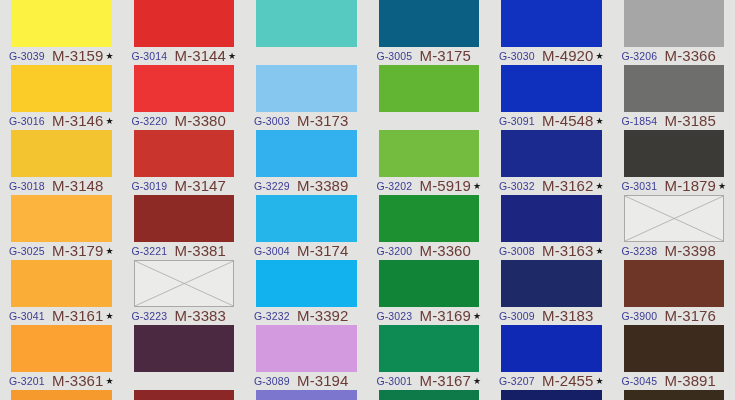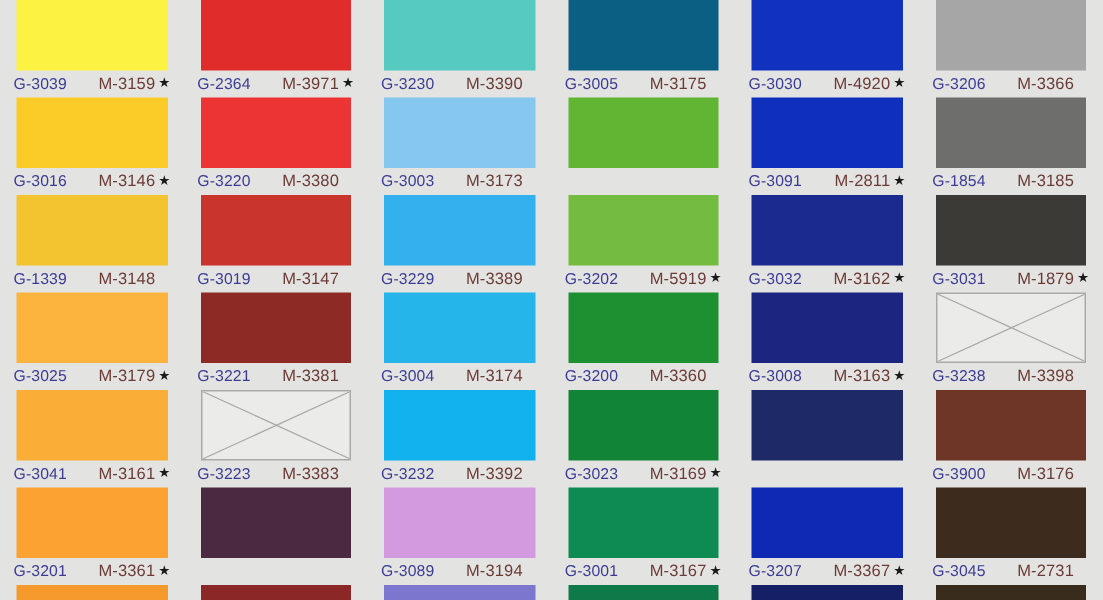--- a/index.html
+++ b/index.html
@@ -73,21 +73,21 @@
     color: #3b3b96;
     font-size: 10.5px;
     letter-spacing: 0.1px;
     font-family: "Liberation Sans", sans-serif;
   }
   .code-m {
     position: absolute;
     right: 8px;
     top: 0;
     color: #6b3b36;
-    font-size: 11px;
+    font-size: 15px;
     letter-spacing: 0.1px;
     font-family: "Liberation Sans", sans-serif;
   }
   .star-mark {
     position: absolute;
     right: -2px;
     top: 0;
     color: #1a1a1a;
     font-size: 9px;
     line-height: 18px;
@@ -103,31 +103,27 @@
         <div class="swatch-chip" style="background: rgb(252, 242, 66);"></div>
         <div class="swatch-labels">
           <span class="code-g">G-3039</span>
           <span class="code-m">M-3159</span>
           <span class="star-mark">★</span>
         </div>
       </div>
       <div class="swatch-cell">
         <div class="swatch-chip" style="background: rgb(224, 45, 44);"></div>
         <div class="swatch-labels">
-          <span class="code-g">G-2364</span>
-          <span class="code-m">M-3971</span>
+          <span class="code-g">G-3014</span>
+          <span class="code-m">M-3144</span>
           <span class="star-mark">★</span>
         </div>
       </div>
       <div class="swatch-cell">
         <div class="swatch-chip" style="background: rgb(86, 201, 192);"></div>
-        <div class="swatch-labels">
-          <span class="code-g">G-3230</span>
-          <span class="code-m">M-3390</span>
-        </div>
       </div>
       <div class="swatch-cell">
         <div class="swatch-chip" style="background: rgb(11, 95, 130);"></div>
         <div class="swatch-labels">
           <span class="code-g">G-3005</span>
           <span class="code-m">M-3175</span>
         </div>
       </div>
       <div class="swatch-cell">
         <div class="swatch-chip" style="background: rgb(16, 50, 191);"></div>
@@ -166,35 +162,35 @@
           <span class="code-m">M-3173</span>
         </div>
       </div>
       <div class="swatch-cell">
         <div class="swatch-chip" style="background: rgb(98, 181, 51);"></div>
       </div>
       <div class="swatch-cell">
         <div class="swatch-chip" style="background: rgb(15, 47, 189);"></div>
         <div class="swatch-labels">
           <span class="code-g">G-3091</span>
-          <span class="code-m">M-2811</span>
+          <span class="code-m">M-4548</span>
           <span class="star-mark">★</span>
         </div>
       </div>
       <div class="swatch-cell">
         <div class="swatch-chip" style="background: rgb(110, 110, 109);"></div>
         <div class="swatch-labels">
           <span class="code-g">G-1854</span>
           <span class="code-m">M-3185</span>
         </div>
       </div>
       <div class="swatch-cell">
         <div class="swatch-chip" style="background: rgb(244, 196, 48);"></div>
         <div class="swatch-labels">
-          <span class="code-g">G-1339</span>
+          <span class="code-g">G-3018</span>
           <span class="code-m">M-3148</span>
         </div>
       </div>
       <div class="swatch-cell">
         <div class="swatch-chip" style="background: rgb(201, 52, 44);"></div>
         <div class="swatch-labels">
           <span class="code-g">G-3019</span>
           <span class="code-m">M-3147</span>
         </div>
       </div>
@@ -308,20 +304,24 @@
       <div class="swatch-cell">
         <div class="swatch-chip" style="background: rgb(18, 132, 56);"></div>
         <div class="swatch-labels">
           <span class="code-g">G-3023</span>
           <span class="code-m">M-3169</span>
           <span class="star-mark">★</span>
         </div>
       </div>
       <div class="swatch-cell">
         <div class="swatch-chip" style="background: rgb(30, 42, 104);"></div>
+        <div class="swatch-labels">
+          <span class="code-g">G-3009</span>
+          <span class="code-m">M-3183</span>
+        </div>
       </div>
       <div class="swatch-cell">
         <div class="swatch-chip" style="background: rgb(110, 54, 39);"></div>
         <div class="swatch-labels">
           <span class="code-g">G-3900</span>
           <span class="code-m">M-3176</span>
         </div>
       </div>
       <div class="swatch-cell">
         <div class="swatch-chip" style="background: rgb(251, 162, 51);"></div>
@@ -346,29 +346,29 @@
         <div class="swatch-labels">
           <span class="code-g">G-3001</span>
           <span class="code-m">M-3167</span>
           <span class="star-mark">★</span>
         </div>
       </div>
       <div class="swatch-cell">
         <div class="swatch-chip" style="background: rgb(16, 41, 181);"></div>
         <div class="swatch-labels">
           <span class="code-g">G-3207</span>
-          <span class="code-m">M-3367</span>
+          <span class="code-m">M-2455</span>
           <span class="star-mark">★</span>
         </div>
       </div>
       <div class="swatch-cell">
         <div class="swatch-chip" style="background: rgb(61, 44, 29);"></div>
         <div class="swatch-labels">
           <span class="code-g">G-3045</span>
-          <span class="code-m">M-2731</span>
+          <span class="code-m">M-3891</span>
         </div>
       </div>
       <div class="swatch-cell">
         <div class="swatch-chip" style="background: rgb(247, 154, 45);"></div>
       </div>
       <div class="swatch-cell">
         <div class="swatch-chip" style="background: rgb(140, 39, 39);"></div>
       </div>
       <div class="swatch-cell">
         <div class="swatch-chip" style="background: rgb(125, 118, 207);"></div>

